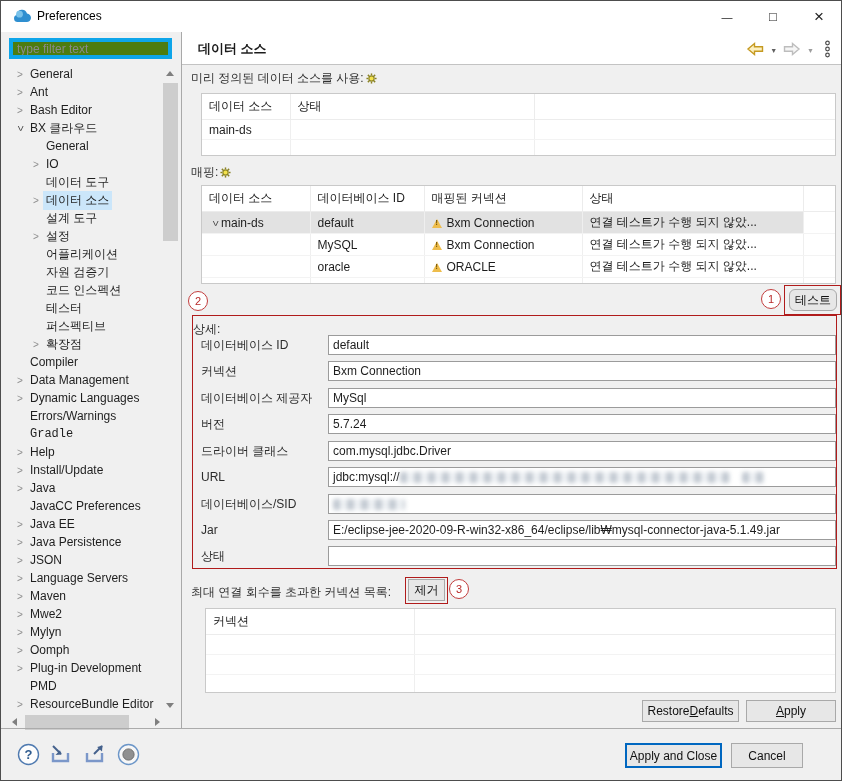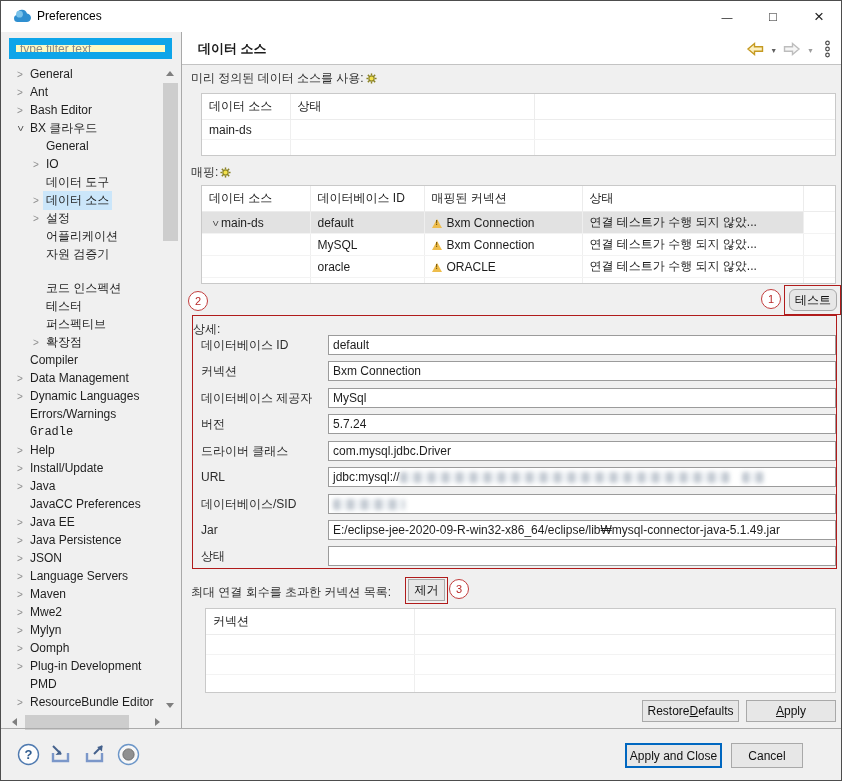--- a/index.html
+++ b/index.html
@@ -12,21 +12,21 @@
   }
   
   .titlebar { position:absolute; left:0; top:0; width:100%; height:31px; background:#fff; }
   .titlebar .appicon { position:absolute; left:11px; top:8px; }
   .titlebar .title { position:absolute; left:36px; top:8px; font-size:12px; color:#000; }
   .winbtn { position:absolute; top:0; width:46px; height:31px; display:flex; align-items:center; justify-content:center; color:#222; }
   .winbtn.min { left:703px; font-size:11px; }
   .winbtn.max { left:749px; font-size:13px; }
   .winbtn.close { left:795px; font-size:17px; }
   
-  .filter { position:absolute; left:8px; top:37px; width:163px; height:21px; border:7px solid #0ea5e9; background:#fef9c3; font:12px "Liberation Sans",sans-serif; padding:0 4px; color:#222; }
+  .filter { position:absolute; left:8px; top:37px; width:163px; height:21px; border:4px solid #0ea5e9; background:#4d7c0f; font:12px "Liberation Sans",sans-serif; padding:0 4px; color:#222; }
   .filter::placeholder { color:#8a8a8a; }
   .tree { position:absolute; left:8px; top:64px; width:153px; height:649px; overflow:hidden; }
   .trow { height:18px; display:flex; align-items:center; white-space:nowrap; }
   .chev { display:inline-block; width:14px; min-width:14px; text-align:center; color:#8f8f8f; font-size:10px; }
   .trow.exp .chev { transform:rotate(90deg); color:#3d3d3d; }
   .tlabel { padding:1px 3px; }
   .trow.sel .tlabel { background:#cbe6fa; }
   
   .vscroll { position:absolute; left:161px; top:64px; width:17px; height:649px; background:#f0f0f0; }
   .vthumb { position:absolute; left:1px; top:18px; width:15px; height:158px; background:#cdcdcd; }
@@ -130,37 +130,41 @@
       <div class="trow" style="padding-left: 20px;">
         <span class="chev"></span>
         <span class="tlabel">데이터 도구</span>
       </div>
 
       <div class="trow sel" style="padding-left: 20px;">
         <span class="chev">&gt;</span>
         <span class="tlabel">데이터 소스</span>
       </div>
 
+      <div class="trow" style="padding-left: 20px;">
+        <span class="chev"></span>
+        <span class="tlabel">설계 도구</span>
+      </div>
 
       <div class="trow" style="padding-left: 20px;">
         <span class="chev">&gt;</span>
         <span class="tlabel">설정</span>
       </div>
 
       <div class="trow" style="padding-left: 20px;">
         <span class="chev"></span>
         <span class="tlabel">어플리케이션</span>
       </div>
 
       <div class="trow" style="padding-left: 20px;">
         <span class="chev"></span>
         <span class="tlabel">자원 검증기</span>
       </div>
 
-      <div class="trow" style="padding-left: 20px; margin-top: 16px;">
+      <div class="trow" style="padding-left: 20px;">
         <span class="chev"></span>
         <span class="tlabel">코드 인스펙션</span>
       </div>
 
       <div class="trow" style="padding-left: 20px;">
         <span class="chev"></span>
         <span class="tlabel">테스터</span>
       </div>
 
       <div class="trow" style="padding-left: 20px;">

